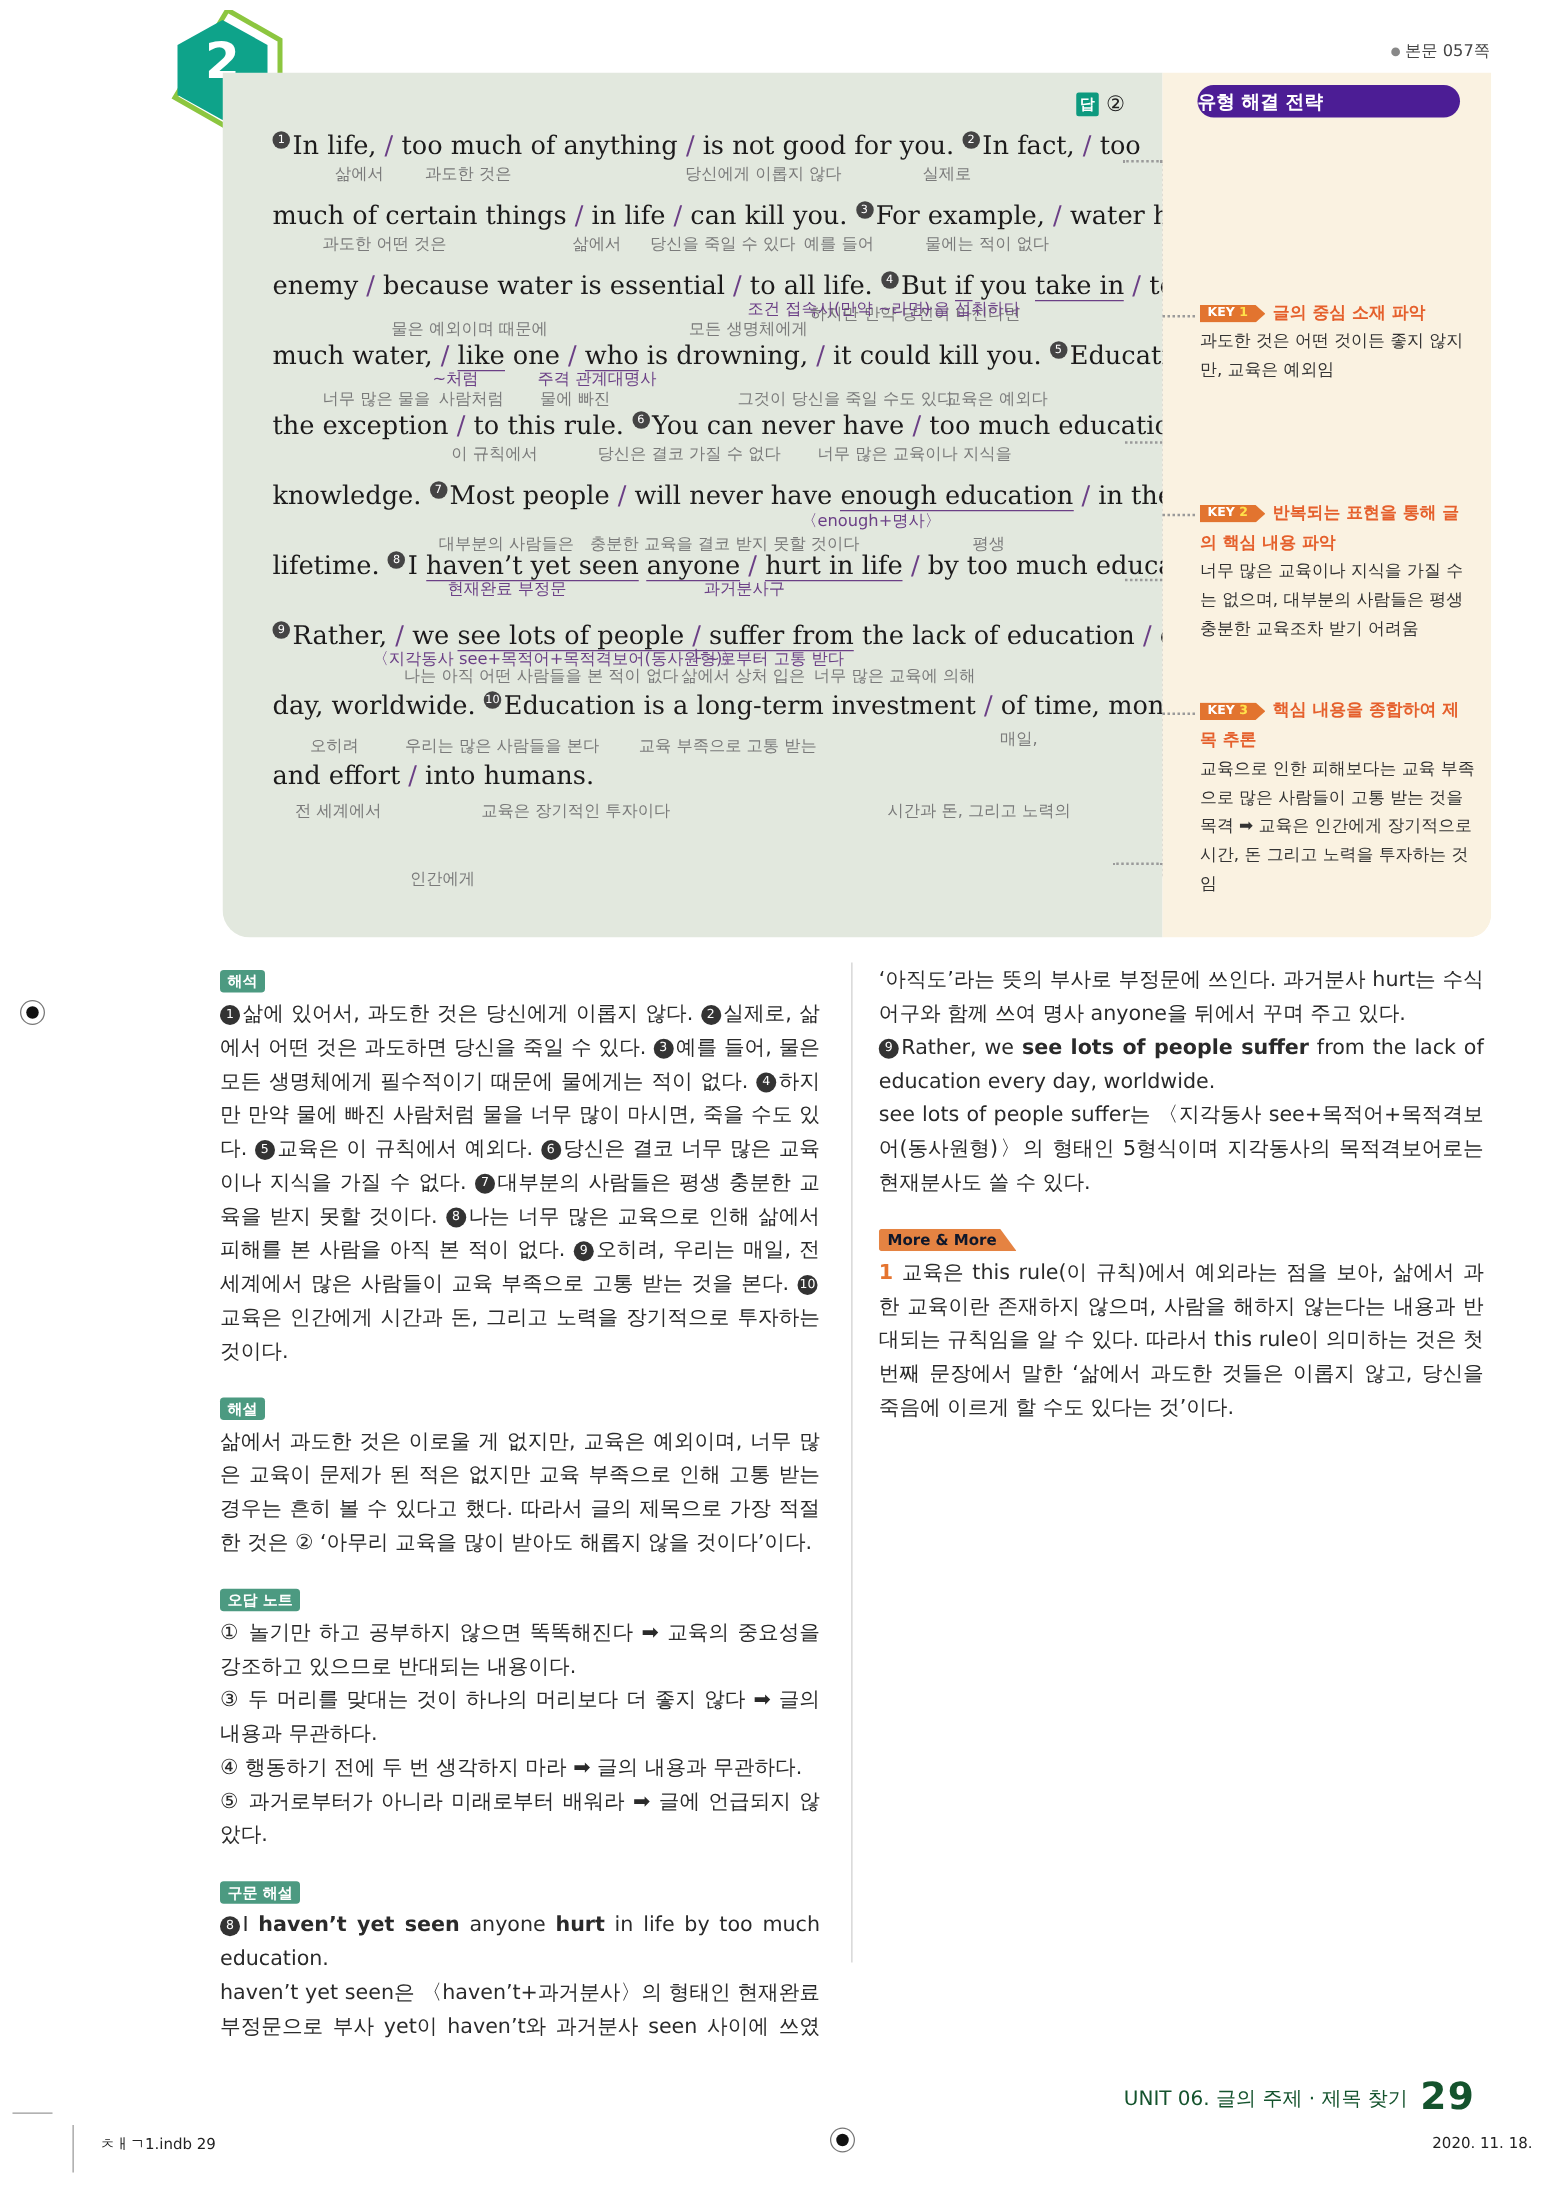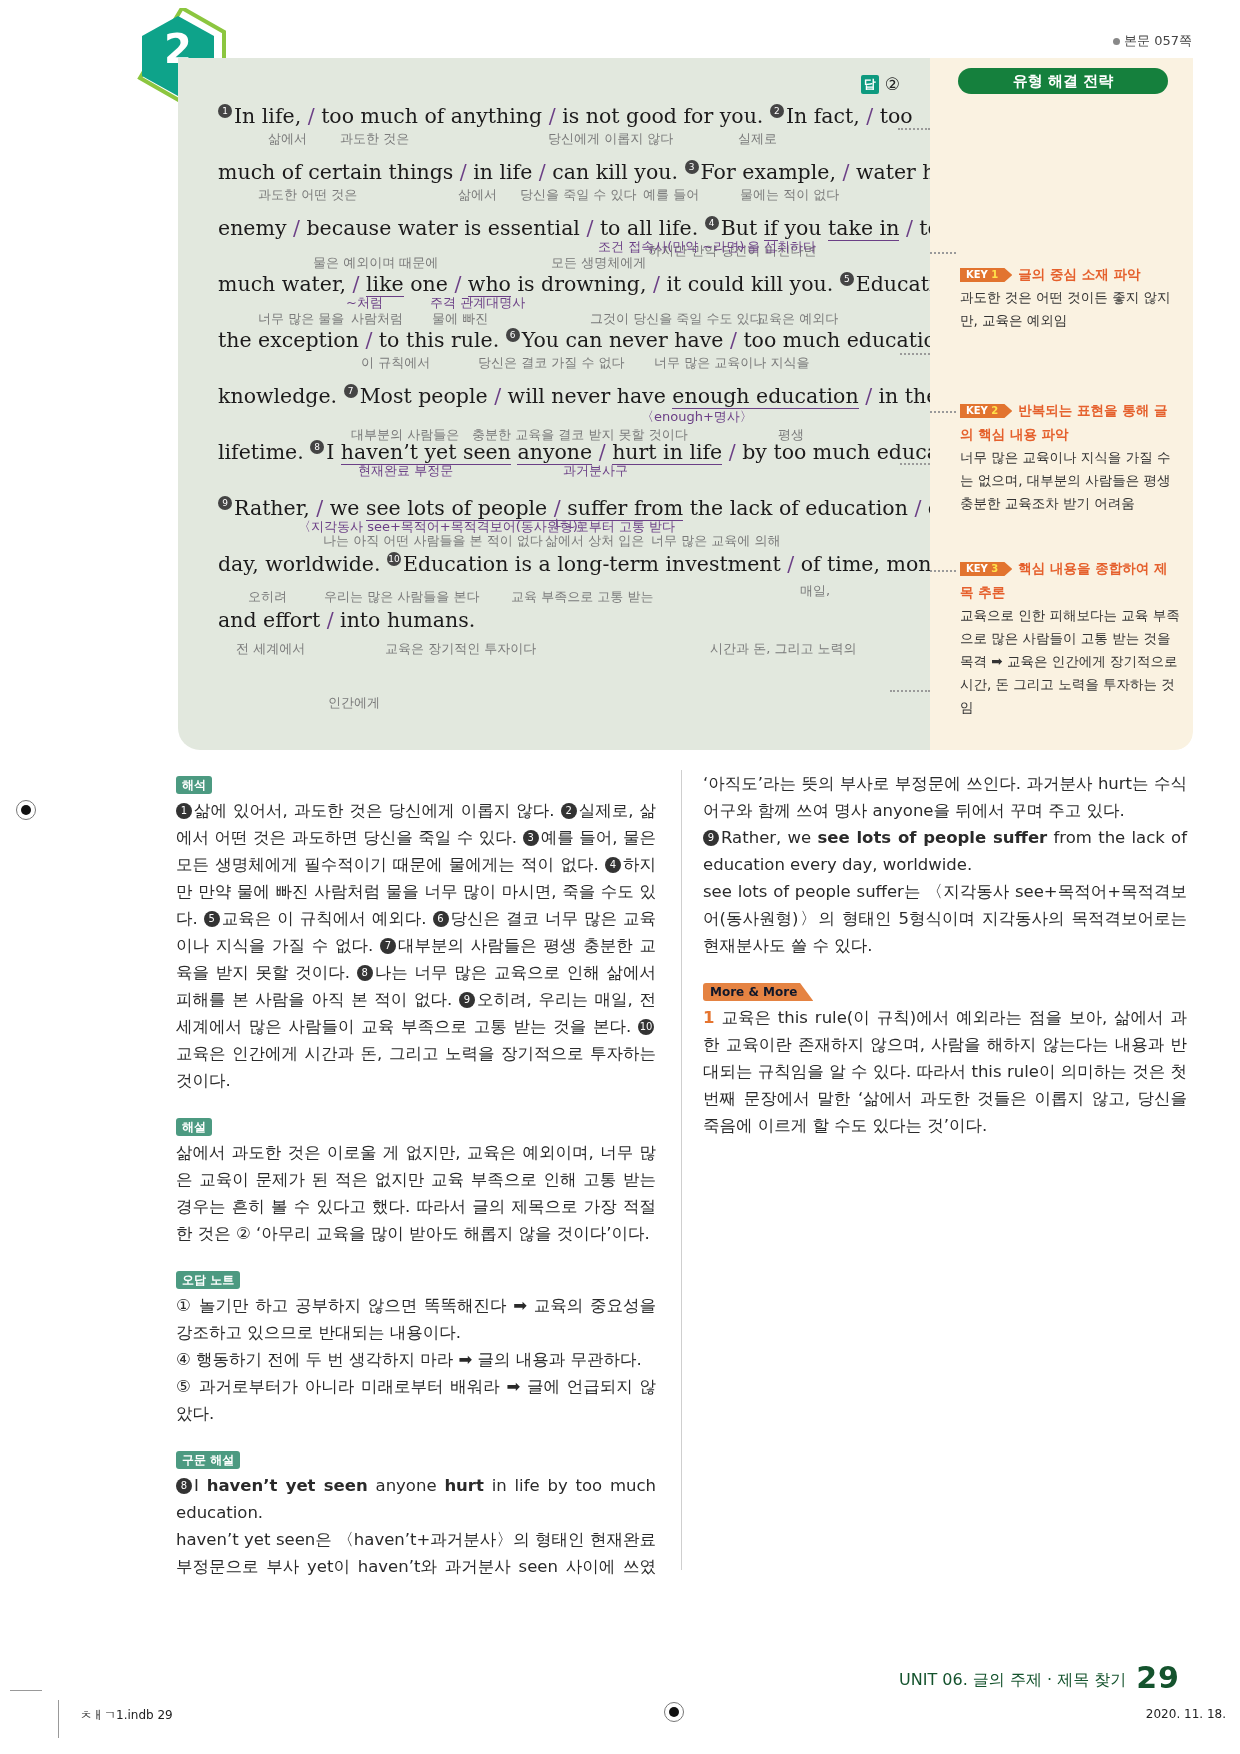--- a/index.html
+++ b/index.html
@@ -16,21 +16,21 @@
   .answer{position:absolute;right:30px;top:16px;font-size:17px;color:#222;}
   .answer .tag{display:inline-block;background:#0e9a7f;color:#fff;font-size:12px;font-weight:bold;padding:1px 3px;border-radius:2px;margin-right:6px;vertical-align:2px;}
   .line{position:absolute;left:40px;font-family:"DejaVu Serif","Liberation Serif",serif;font-size:20.5px;white-space:nowrap;color:#1c1a1b;}
   .line .sl{color:#6b3f86;}
   .line .num{display:inline-block;width:14px;height:14px;border-radius:50%;background:#444;color:#fff;font-size:9px;text-align:center;line-height:14px;vertical-align:9px;margin-right:2px;font-family:"DejaVu Sans",sans-serif;}
   .line u{text-decoration:none;border-bottom:1.5px solid #6b3f86;}
   .gloss{position:absolute;font-size:13px;color:#7a7a7a;white-space:nowrap;}
   .note{position:absolute;font-size:13px;color:#6b3f86;white-space:nowrap;}
   .dots{position:absolute;border-top:2px dotted #9a9a9a;}
   .vdots{position:absolute;border-left:2px dotted #9a9a9a;}
-  .strategy-pill{position:absolute;left:28px;top:10px;width:210px;height:26px;border-radius:13px;background:#15803d;color:#fff;font-weight:bold;font-size:15px;text-align:center;line-height:26px;}
+  .strategy-pill{position:absolute;left:28px;top:10px;width:210px;height:26px;border-radius:13px;background:#4c1d95;color:#fff;font-weight:bold;font-size:15px;text-align:left;line-height:26px;}
   .key{position:absolute;left:30px;width:220px;}
   .key .head{font-size:13.5px;font-weight:bold;color:#e5602c;line-height:24px;}
   .key .badge{display:inline-block;background:#e2742f;color:#fff;font-size:10px;font-weight:bold;padding:0 14px 0 6px;height:14px;line-height:14px;margin-right:6px;clip-path:polygon(0 0,85% 0,100% 50%,85% 100%,0 100%);vertical-align:1px;}
   .key .badge b{color:#ffe24a;}
   .key .body{font-size:13.5px;color:#333;line-height:23px;}
   
   .col{position:absolute;font-size:16.5px;line-height:27px;color:#2a2a2a;}
   .col-left{left:176px;top:770px;width:480px;}
   .col-right{left:703px;top:770px;width:484px;}
   .sec-tag{display:inline-block;background:#4c9a81;color:#fff;font-size:12px;font-weight:bold;padding:0 6px;border-radius:3px;line-height:18px;height:18px;margin-bottom:2px;}
@@ -130,21 +130,21 @@
     <div class="vdots" style="left:752px;top:70px;height:576px;"></div>
     <div class="dots" style="left:722px;top:295px;width:30px;"></div>
     <div class="dots" style="left:722px;top:405px;width:30px;"></div>
     <div class="dots" style="left:712px;top:632px;width:40px;"></div>
   </div>
   <div class="right">
     <div class="strategy-pill">유형 해결 전략</div>
     <div class="dots" style="left:0;top:194px;width:26px;"></div>
     <div class="dots" style="left:0;top:353px;width:26px;"></div>
     <div class="dots" style="left:0;top:512px;width:26px;"></div>
-    <div class="key" style="top:180px;margin-top:24px;">
+    <div class="key" style="top:180px;">
       <div class="head"><span class="badge"><span>KEY</span> <b>1</b></span><span>글의 중심 소재 파악</span></div>
       <div class="body">과도한 것은 어떤 것이든 좋지 않지만, 교육은 예외임</div>
     </div>
     <div class="key" style="top:340px;">
       <div class="head"><span class="badge"><span>KEY</span> <b>2</b></span><span>반복되는 표현을 통해 글의 핵심 내용 파악</span></div>
       <div class="body">너무 많은 교육이나 지식을 가질 수는 없으며, 대부분의 사람들은 평생 충분한 교육조차 받기 어려움</div>
     </div>
     <div class="key" style="top:498px;">
       <div class="head"><span class="badge"><span>KEY</span> <b>3</b></span><span>핵심 내용을 종합하여 제목 추론</span></div>
       <div class="body">교육으로 인한 피해보다는 교육 부족으로 많은 사람들이 고통 받는 것을 목격 ➡ 교육은 인간에게 장기적으로 시간, 돈 그리고 노력을 투자하는 것임</div>
@@ -157,20 +157,21 @@
     <span class="sec-tag">해석</span>
     <div class="para" id="translation-body"><span class="cnum">1</span>삶에 있어서, 과도한 것은 당신에게 이롭지 않다. <span class="cnum">2</span>실제로, 삶에서 어떤 것은 과도하면 당신을 죽일 수 있다. <span class="cnum">3</span>예를 들어, 물은 모든 생명체에게 필수적이기 때문에 물에게는 적이 없다. <span class="cnum">4</span>하지만 만약 물에 빠진 사람처럼 물을 너무 많이 마시면, 죽을 수도 있다. <span class="cnum">5</span>교육은 이 규칙에서 예외다. <span class="cnum">6</span>당신은 결코 너무 많은 교육이나 지식을 가질 수 없다. <span class="cnum">7</span>대부분의 사람들은 평생 충분한 교육을 받지 못할 것이다. <span class="cnum">8</span>나는 너무 많은 교육으로 인해 삶에서 피해를 본 사람을 아직 본 적이 없다. <span class="cnum">9</span>오히려, 우리는 매일, 전 세계에서 많은 사람들이 교육 부족으로 고통 받는 것을 본다. <span class="cnum">10</span>교육은 인간에게 시간과 돈, 그리고 노력을 장기적으로 투자하는 것이다.</div>
   </div>
   <div class="sec">
     <span class="sec-tag">해설</span>
     <div class="para">삶에서 과도한 것은 이로울 게 없지만, 교육은 예외이며, 너무 많은 교육이 문제가 된 적은 없지만 교육 부족으로 인해 고통 받는 경우는 흔히 볼 수 있다고 했다. 따라서 글의 제목으로 가장 적절한 것은 ② ‘아무리 교육을 많이 받아도 해롭지 않을 것이다’이다.</div>
   </div>
   <div class="sec">
     <span class="sec-tag">오답 노트</span>
     <div class="para">① 놀기만 하고 공부하지 않으면 똑똑해진다 ➡ 교육의 중요성을 강조하고 있으므로 반대되는 내용이다.</div>
+    <div class="para">③ 두 머리를 맞대는 것이 하나의 머리보다 더 좋지 않다 ➡ 글의 내용과 무관하다.</div>
     <div class="para">④ 행동하기 전에 두 번 생각하지 마라 ➡ 글의 내용과 무관하다.</div>
     <div class="para">⑤ 과거로부터가 아니라 미래로부터 배워라 ➡ 글에 언급되지 않았다.</div>
   </div>
   <div class="sec">
     <span class="sec-tag">구문 해설</span>
     <div class="para" id="syntax-s8"><span class="cnum">8</span>I <b>haven’t yet seen</b> anyone <b>hurt</b> in life by too much education.</div>
     <div class="para" style="height:54px;overflow:hidden;">haven’t yet seen은 〈haven’t+과거분사〉의 형태인 현재완료 부정문으로 부사 yet이 haven’t와 과거분사 seen 사이에 쓰였다. yet은 ‘아직도’라는 뜻의 부사로 부정문에 쓰인다. 과거분사 hurt는 수식어구와 함께 쓰여 명사 anyone을 뒤에서 꾸며 주고 있다.</div>
   </div>
 </div>
 

